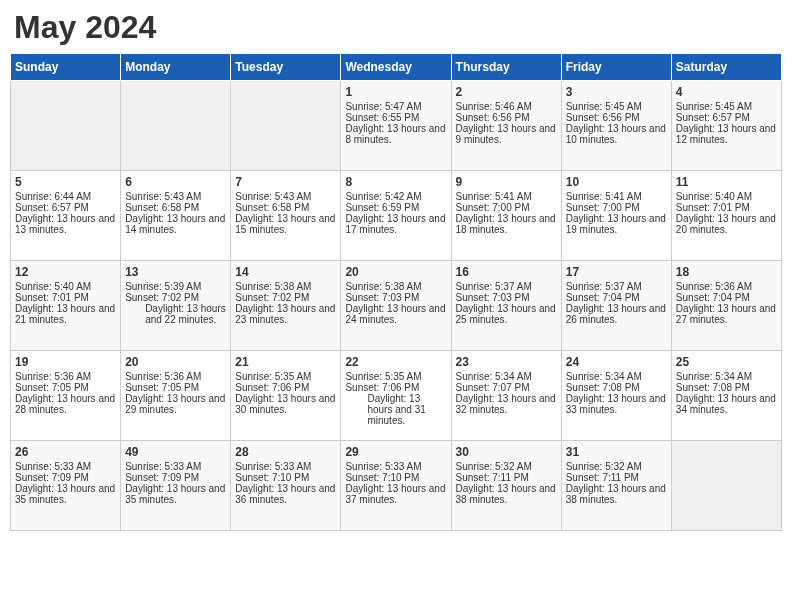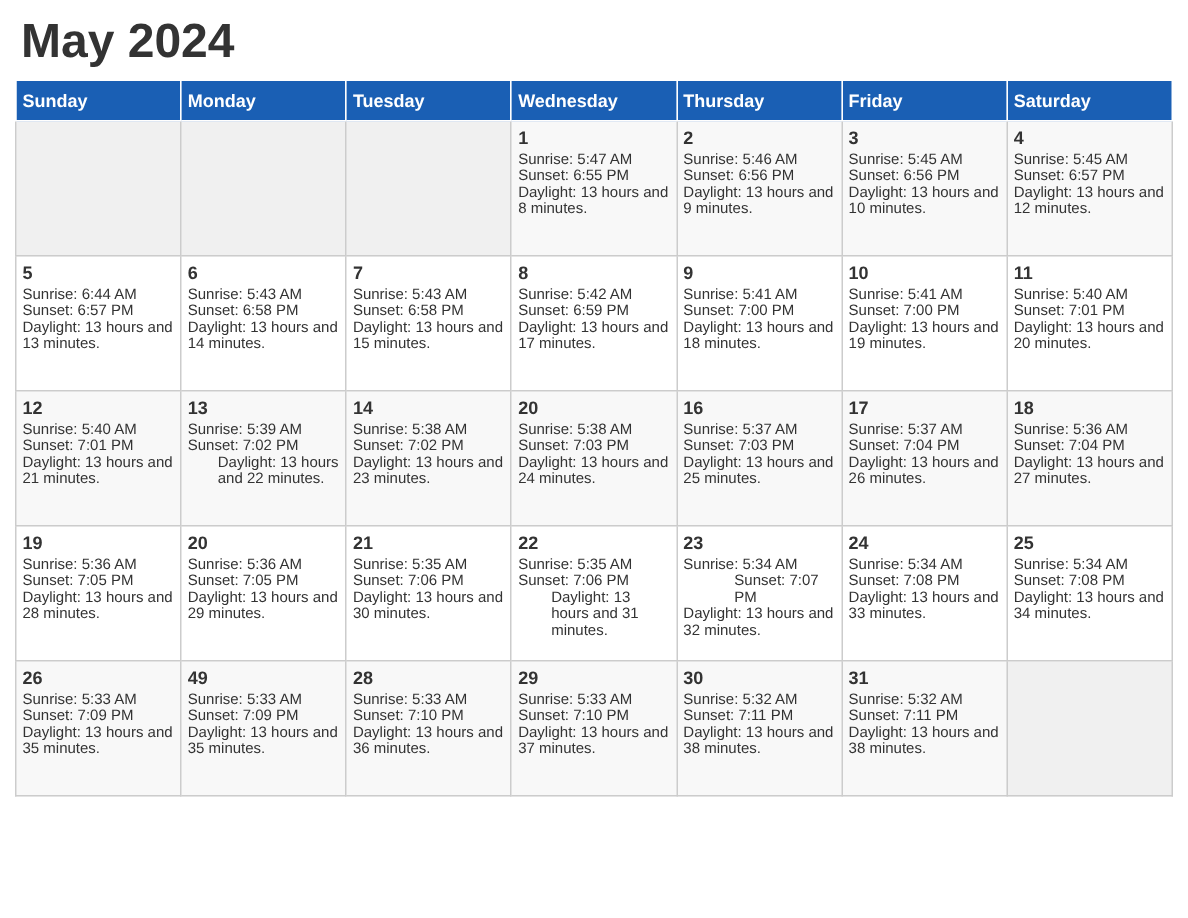--- a/index.html
+++ b/index.html
@@ -233,21 +233,21 @@
         </td>
         <td>
           <span class="day-num">22</span>
           <span style="display: block;">Sunrise: 5:35 AM</span>
           <span style="display: block;">Sunset: 7:06 PM</span>
           <span style="display: block; margin-left: 22px;">Daylight: 13 hours and 31 minutes.</span>
         </td>
         <td>
           <span class="day-num">23</span>
           <span style="display: block;">Sunrise: 5:34 AM</span>
-          <span style="display: block; margin-left: 34px;">Sunset: 7:07 PM</span>
+          <span style="display: block;">Sunset: 7:07 PM</span>
           <span style="display: block;">Daylight: 13 hours and 32 minutes.</span>
         </td>
         <td>
           <span class="day-num">24</span>
           <span style="display: block;">Sunrise: 5:34 AM</span>
           <span style="display: block;">Sunset: 7:08 PM</span>
           <span style="display: block;">Daylight: 13 hours and 33 minutes.</span>
         </td>
         <td>
           <span class="day-num">25</span>

